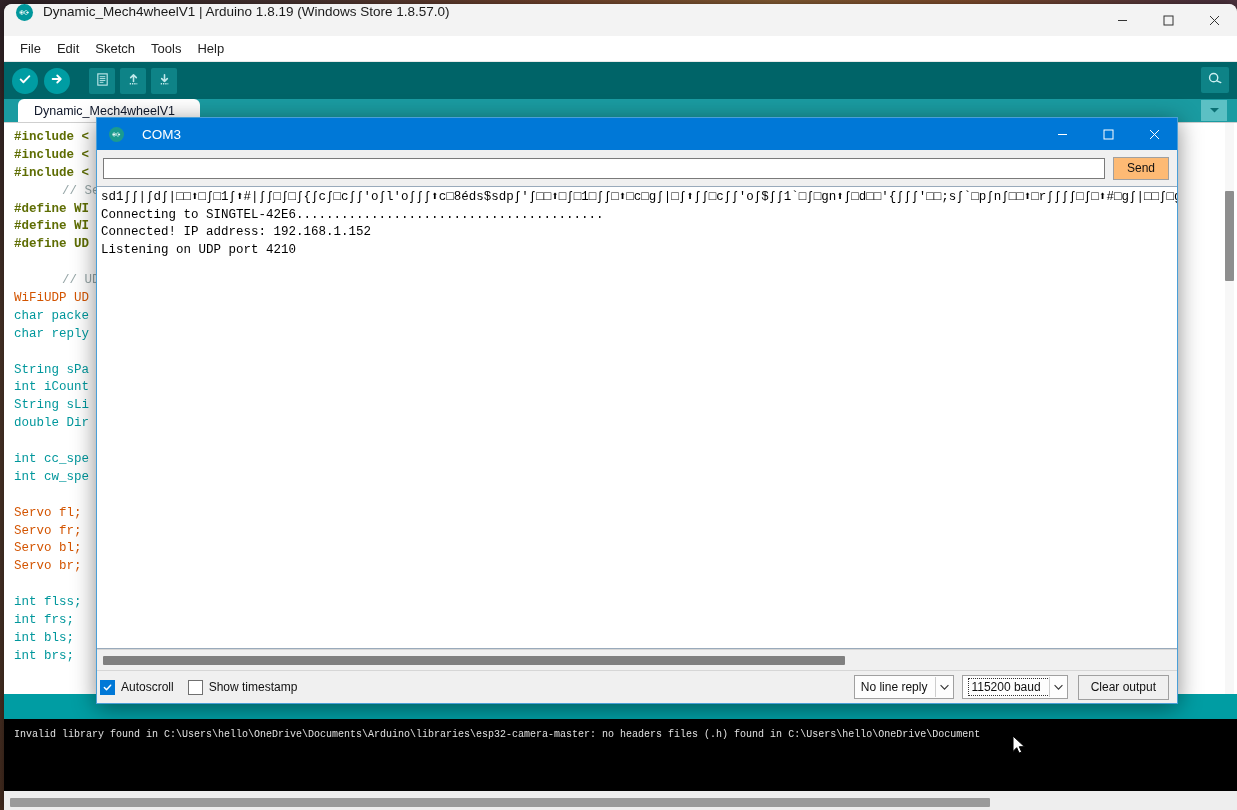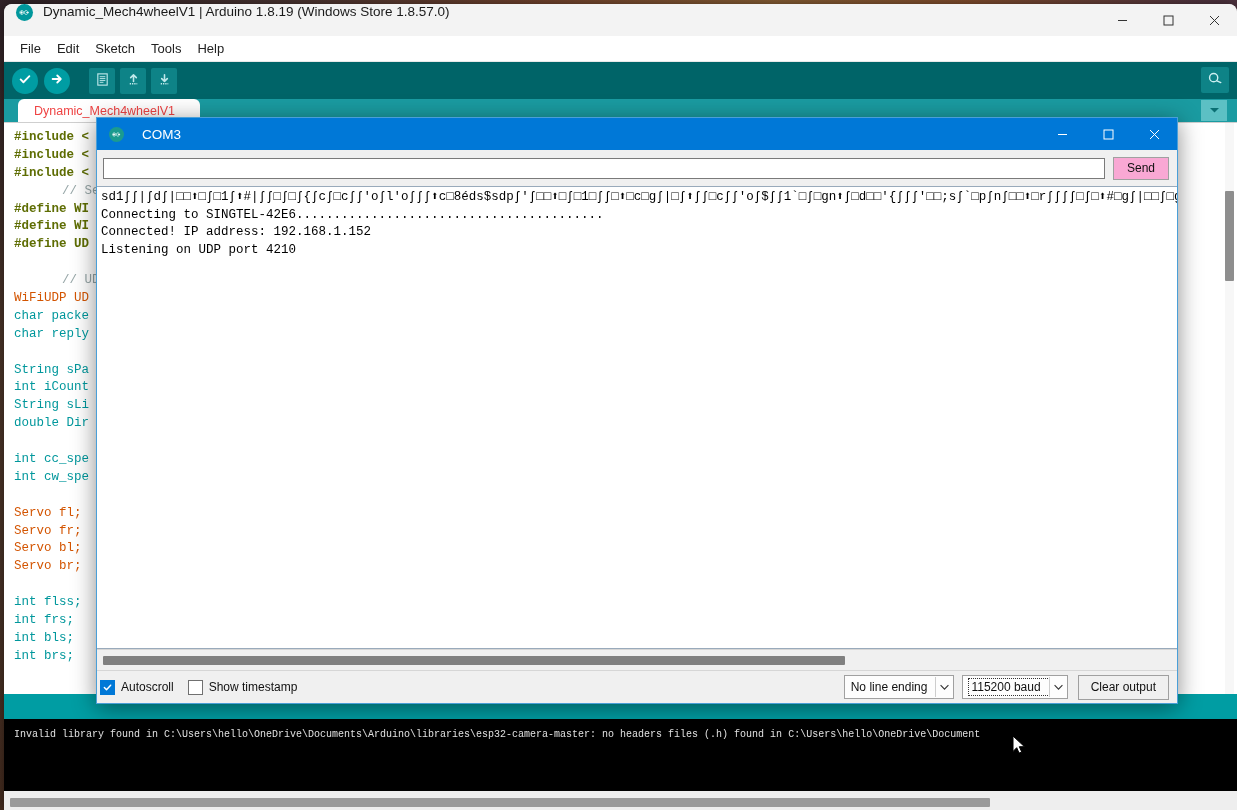--- a/index.html
+++ b/index.html
@@ -74,21 +74,21 @@
     background:#0e8387;border-radius:2px;display:flex;align-items:center;justify-content:center;cursor:default;
   }
   
   #tabstrip{
     height:23px;background:#1a9ba1;position:relative;
   }
   #tab-active{
     position:absolute;left:14px;top:0;height:23px;min-width:150px;
     background:#ffffff;border-top-left-radius:6px;border-top-right-radius:6px;
     display:flex;align-items:center;padding:0 16px;
-    font-size:12.5px;color:#ef4444;white-space:nowrap;
+    font-size:12.5px;color:#0f172a;white-space:nowrap;
   }
   #tab-menu-btn{
     position:absolute;right:10px;top:1px;width:26px;height:21px;
     background:#5cc0c4;display:flex;align-items:center;justify-content:center;cursor:default;
   }
   
   #editor{
     position:relative;height:571px;background:#ffffff;overflow:hidden;
     border-top:1px solid #cfcfcf;
   }
@@ -147,21 +147,21 @@
   #sd-sendrow{
     height:30px;background:#f0f0f0;display:flex;align-items:center;
     padding:3px 8px 3px 6px;flex:none;
   }
   #send-input{
     flex:1;height:21px;border:1px solid #7a7a7a;background:#ffffff;
     font-family:"Liberation Sans",sans-serif;font-size:12px;
     padding:0 4px;outline:none;box-sizing:border-box;
   }
   #send-btn{
-    margin-left:8px;width:56px;height:23px;background:#f9a8d4;
+    margin-left:8px;width:56px;height:23px;background:#fdba74;
     border:1px solid #a0a0a0;font-size:12px;color:#111;cursor:default;
     font-family:"Liberation Sans",sans-serif;
   }
   #sd-output-wrap{
     flex:1;background:#ffffff;border:1px solid #9ab;border-left:none;border-right:none;
     position:relative;overflow:hidden;
   }
   #sd-output{
     padding:2px 0 0 4px;
     font-family:"Liberation Mono","DejaVu Sans Mono",monospace;
@@ -377,21 +377,21 @@
         </span>
         <span class="cblabel">Autoscroll</span>
       </div>
       <div class="cbwrap">
         <span class="cbox"></span>
         <span class="cblabel">Show timestamp</span>
       </div>
 
       <div id="bottom-right">
         <div class="sel">
-          <span class="selval">No line ending</span>
+          <span class="selval">No line reply</span>
           <span class="arrow">
             <svg width="9" height="7" viewBox="0 0 9 7">
                 <path d="M0.6 1.2l3.9 4 3.9-4" fill="none" stroke="#333" stroke-width="1.1"></path>
               </svg>
           </span>
         </div>
         <div class="sel">
           <span class="selval focused">115200 baud</span>
           <span class="arrow">
             <svg width="9" height="7" viewBox="0 0 9 7">

